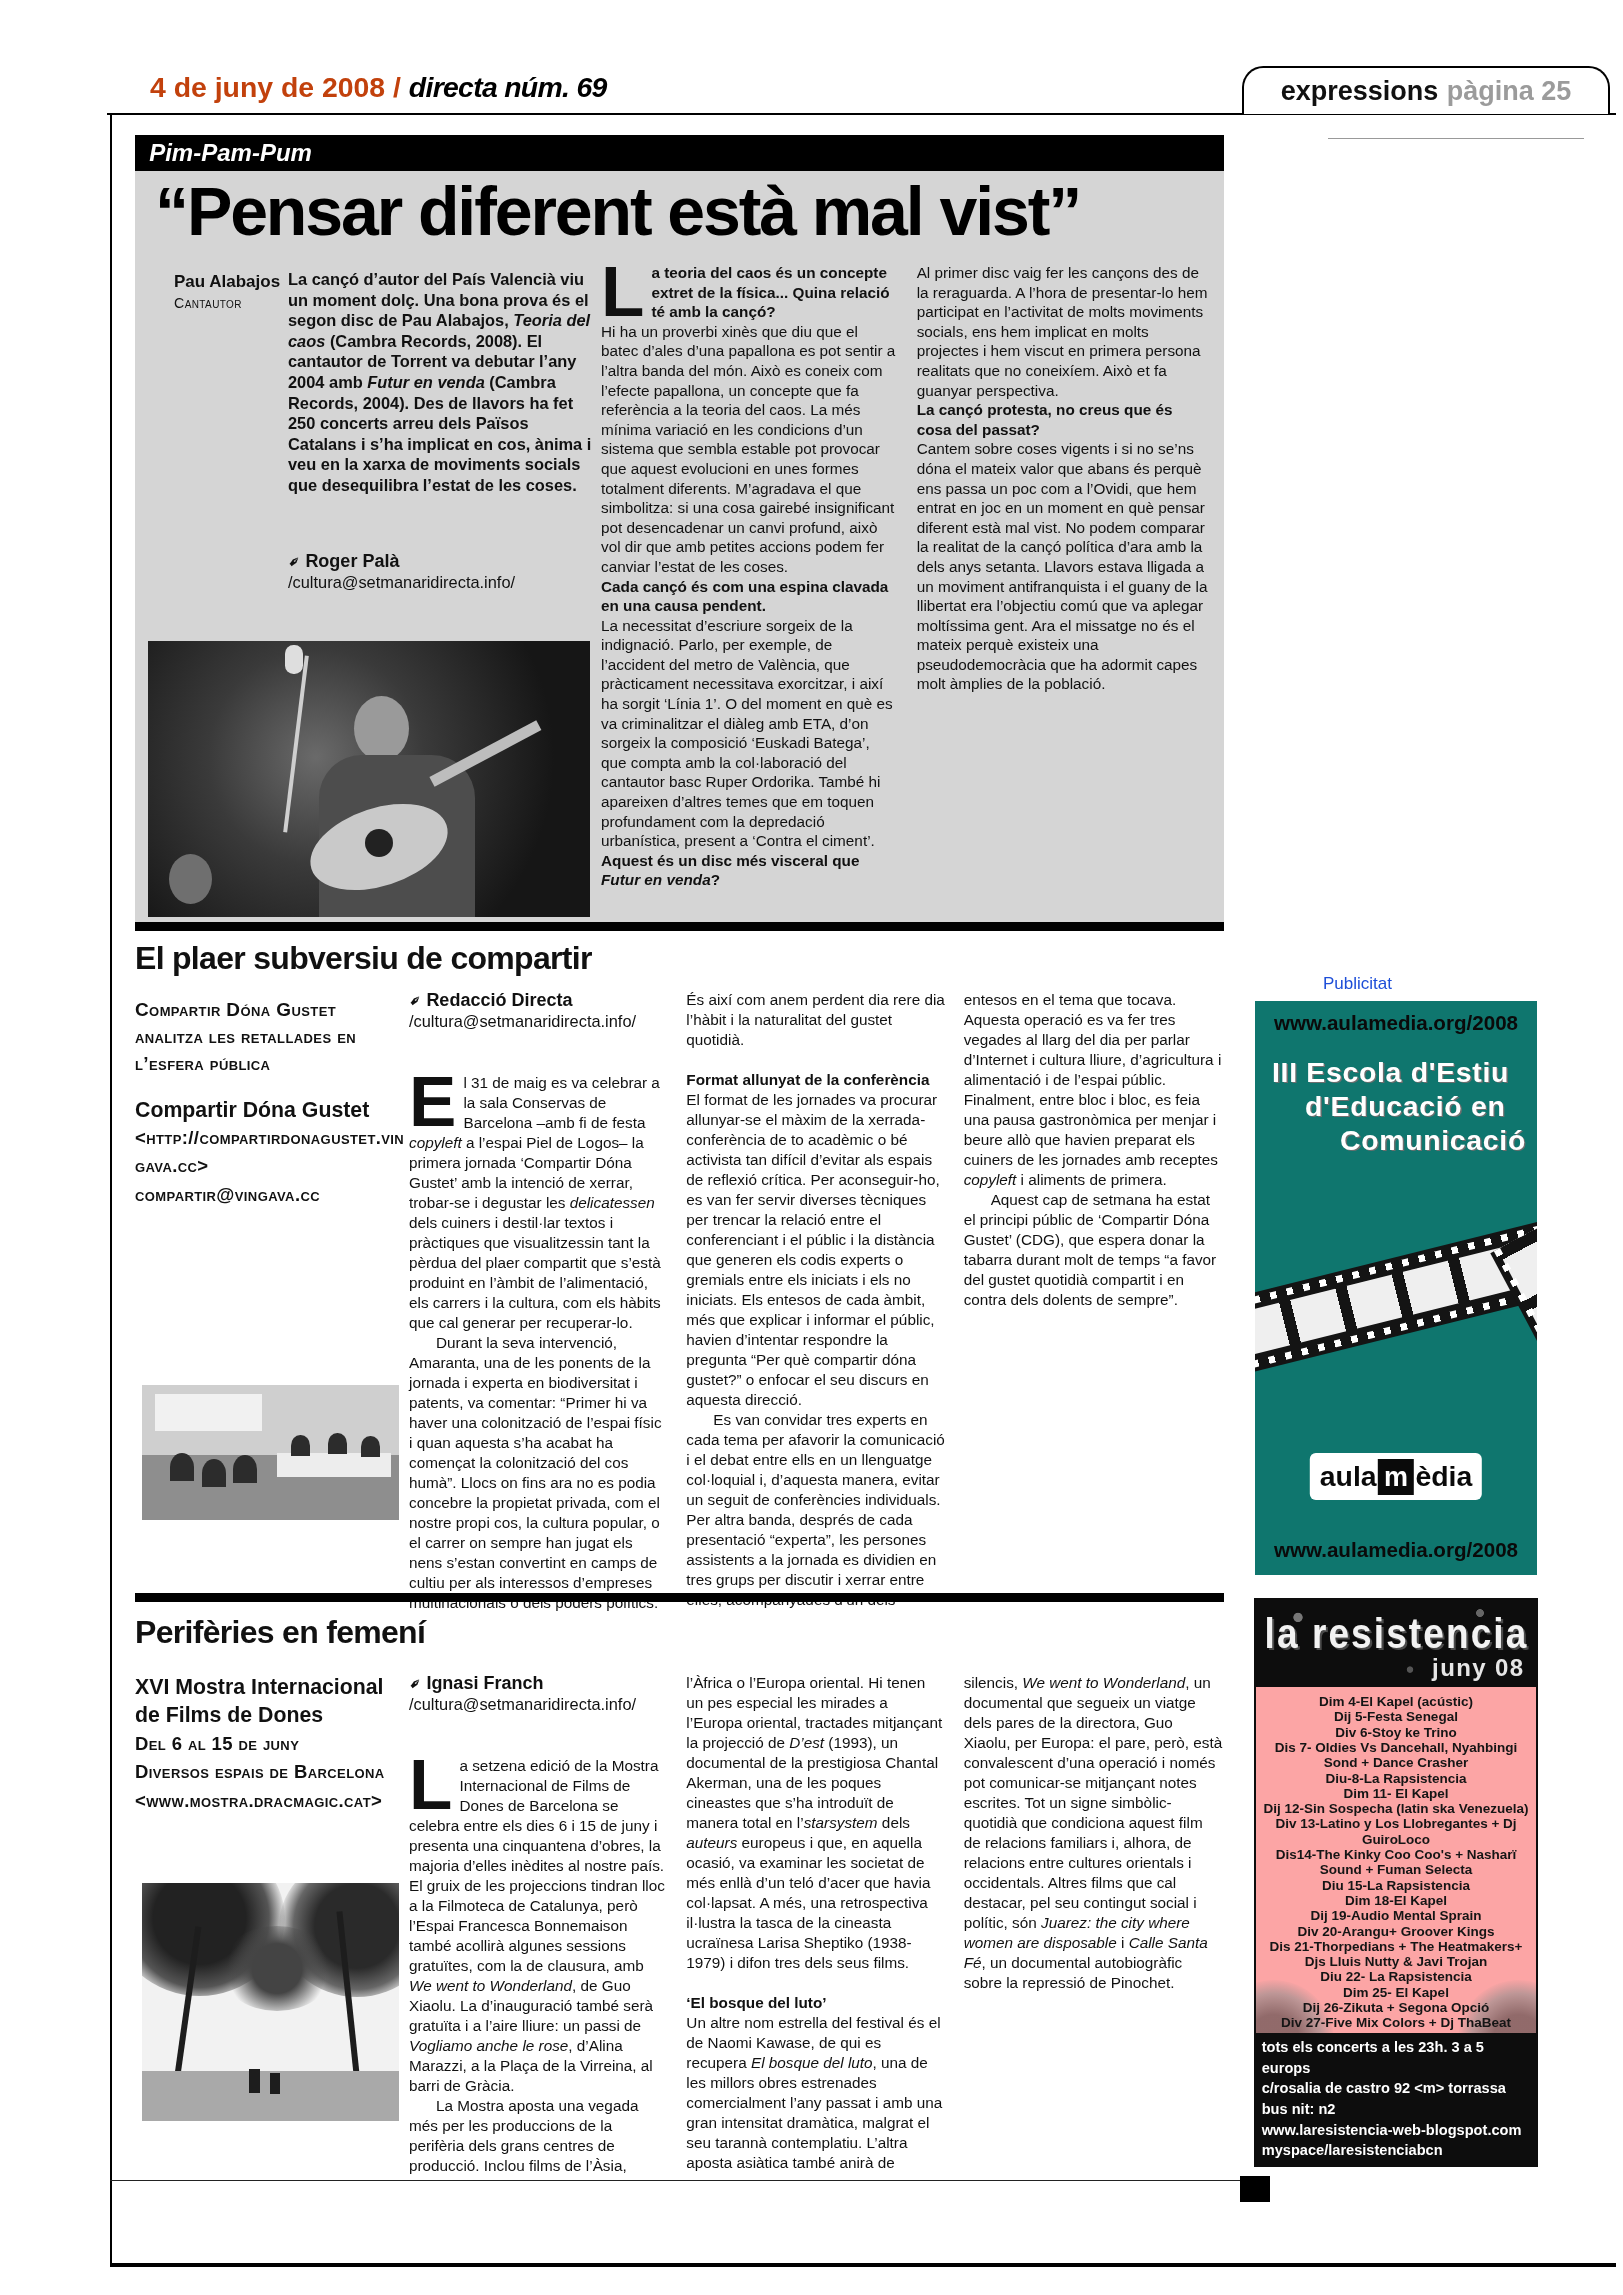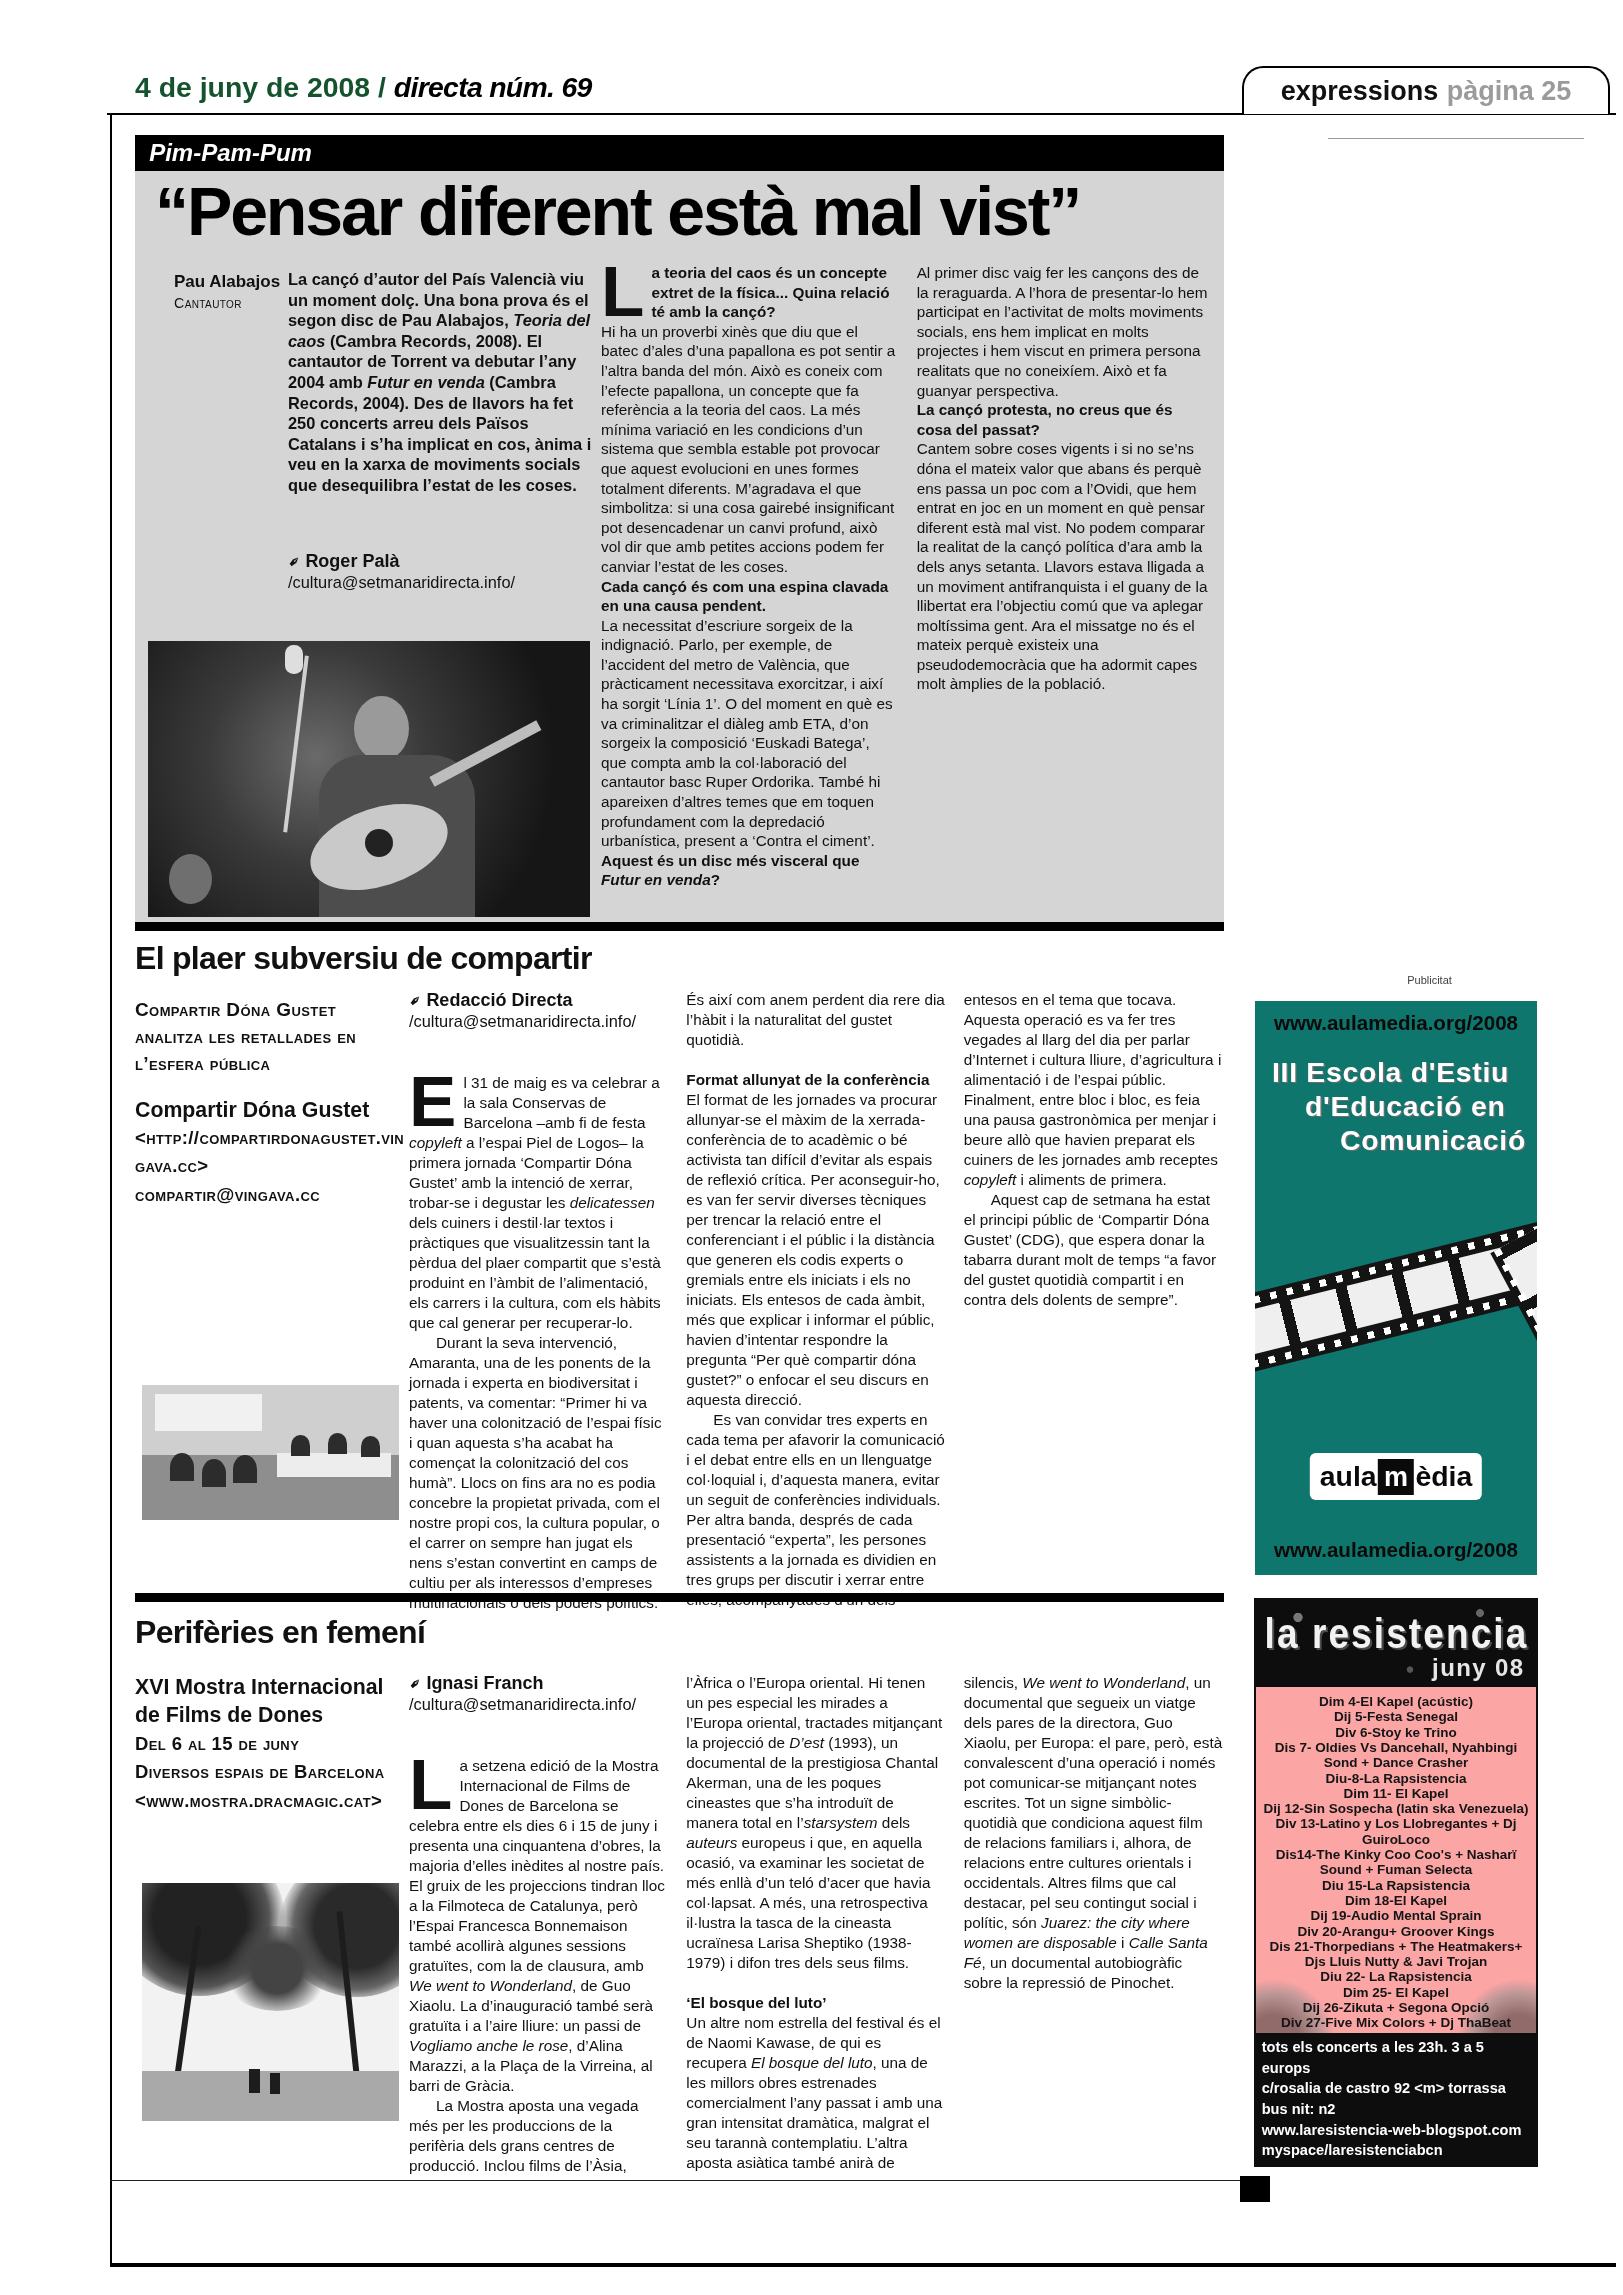--- a/index.html
+++ b/index.html
@@ -10,21 +10,21 @@
   #rule-top{left:107px;top:113px;width:1509px;height:2.1px;}
   #rule-left{left:110px;top:113px;width:2.1px;height:2153px;}
   #rule-mid1{left:135px;top:922px;width:1089px;height:9.2px;}
   #rule-mid2{left:135px;top:1593px;width:1089px;height:9.2px;}
   #rule-thin-bot{left:110px;top:2180px;width:1143px;height:1.4px;background:#222;}
   #rule-cap{left:1240px;top:2176px;width:30px;height:25.6px;}
   #rule-bottom{left:110px;top:2263px;width:1506px;height:3.6px;}
   #rule-side-small{left:1328px;top:138px;width:256px;height:1.4px;background:#999;}
   
   #header-left{position:absolute;left:135px;top:71px;font-size:28.4px;font-weight:bold;white-space:nowrap;}
-  #header-left .date{color:#14532d;font-weight:bold;}
+  #header-left .date{color:#c2410c;font-weight:bold;margin-left:15px;}
   #header-left .issue{color:#000;font-style:italic;letter-spacing:-0.7px;}
   #section-tab{position:absolute;left:1242px;top:66px;width:364px;height:46px;background:#fff;
      border:2.1px solid #000;border-bottom:none;border-radius:21.3px 21.3px 0 0;
      display:flex;align-items:center;justify-content:center;font-size:27px;font-weight:bold;}
   #section-tab .pg{color:#9b9b9b;margin-left:8.5px;}
   
   #graybox{position:absolute;left:135px;top:135px;width:1089px;height:788px;background:#d5d5d5;}
   #kicker{position:absolute;left:0;top:0;width:100%;height:36px;background:#000;color:#fff;
      font-size:24px;font-weight:bold;font-style:italic;line-height:36px;padding-left:14.2px;box-sizing:border-box;}
   #headline{position:absolute;left:20px;top:41px;width:1052px;font-size:68px;font-weight:bold;
@@ -76,21 +76,21 @@
   .info-name3{font-size:21.3px;font-weight:bold;line-height:28.4px;}
   .caps.small{font-size:18.5px;line-height:28.4px;word-break:break-all;}
   .body3col{position:absolute;left:409px;width:814px;column-count:3;column-gap:18px;column-fill:auto;
      font-size:15.3px;line-height:20px;}
   #body2{top:990px;height:626px;}
   #body3{top:1673px;height:508px;}
   .body3col .byline{margin-bottom:40px;}
   .indent{text-indent:27px;}
   .subhead{font-weight:bold;margin-top:20px;}
   
-  #publicitat{position:absolute;left:1323px;top:974px;width:213px;text-align:center;font-size:11px;color:#404040;}
+  #publicitat{position:absolute;left:1323px;top:974px;width:213px;text-align:left;font-size:17px;color:#1d4ed8;}
   #ad1{position:absolute;left:1255px;top:1001px;width:282px;height:574px;background:#0f766e;overflow:hidden;}
   #ad1 .url{width:100%;text-align:center;font-size:20.6px;font-weight:bold;color:#0a0a0a;}
   #ad1 .url.top{margin-top:10px;}
   #ad1 .url.bot{position:absolute;bottom:12.8px;left:0;}
   .escola{position:relative;color:#fff;font-weight:bold;font-size:28.4px;line-height:34px;
      text-shadow:1.4px 1.4px 0 #6e6e6e;letter-spacing:0.7px;}
   #esc1{margin:20px 0 0 17px;}
   #esc2{margin-left:50px;}
   #esc3{margin-left:85px;}
   .strip{position:absolute;background:#141414;}

